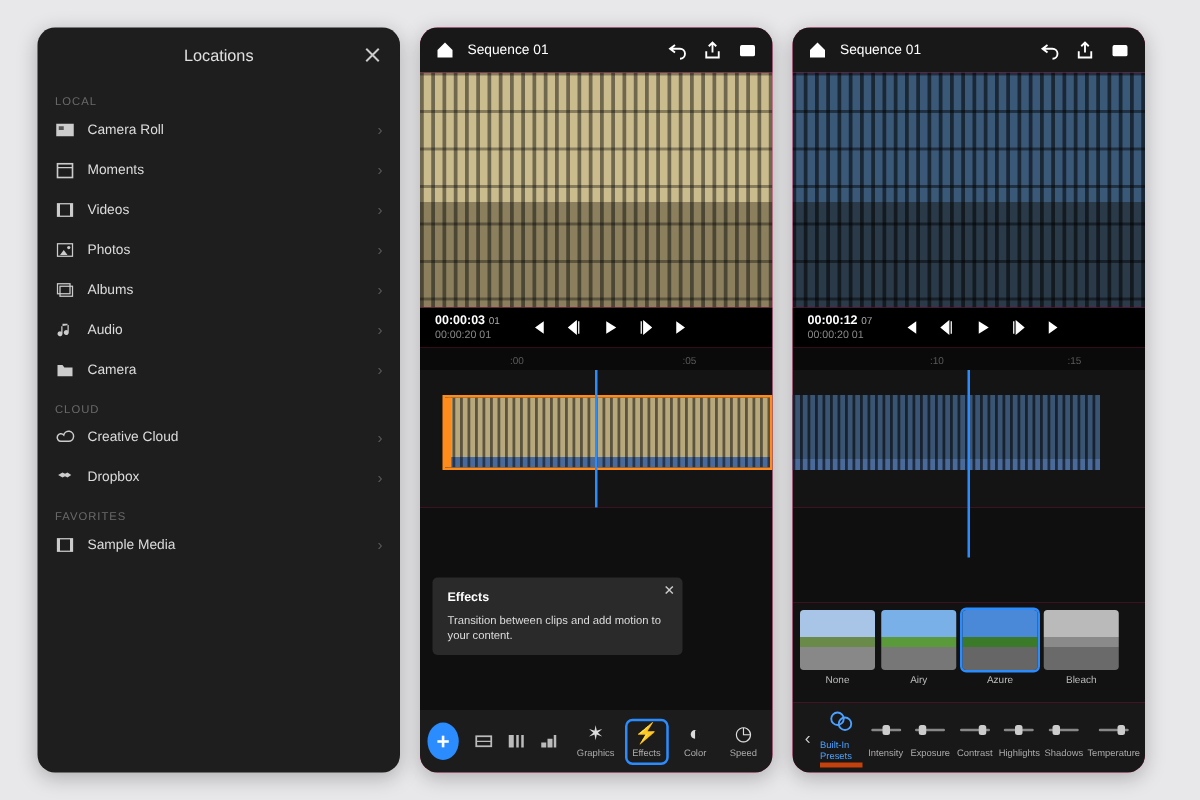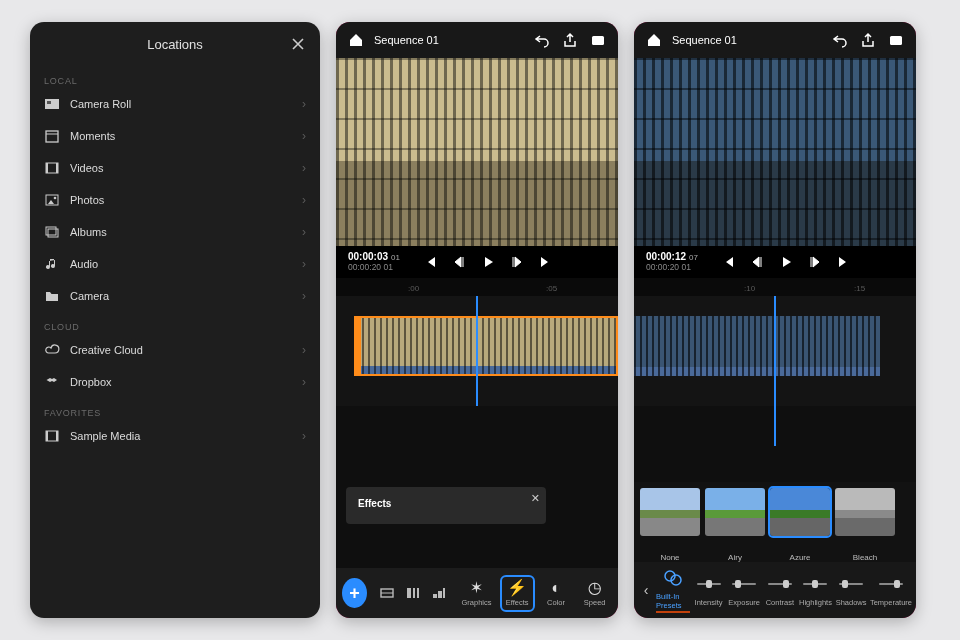--- a/index.html
+++ b/index.html
@@ -73,34 +73,34 @@
   .bb-spacer { width:2px; }
   .bb-tool { width:26px; height:34px; display:flex; flex-direction:column; align-items:center; justify-content:center; cursor:pointer; gap:2px; }
   .bb-tool svg, .bb-tool .gl { width:16px; height:16px; }
   .bb-tab { display:flex; flex-direction:column; align-items:center; justify-content:center; gap:2px; cursor:pointer; padding:3px 4px; border-radius:6px; width:40px; }
   .bb-tab.active { border:2px solid #2a8cff; }
   .bb-tab .lbl { font-size:7.5px; color:#aaa; }
   .bb-tab .gl { font-size:16px; color:#ddd; line-height:1; }
 
   
   .preset-strip { height:80px; background:#121212; display:flex; gap:5px; padding:6px 6px 0; overflow:hidden; }
-  .preset { width:60px; display:flex; flex-direction:column; align-items:center; gap:17px; cursor:pointer; }
+  .preset { width:60px; display:flex; flex-direction:column; align-items:center; gap:3px; cursor:pointer; }
   .preset .thumb { width:60px; height:48px; border-radius:3px; }
   .preset.sel .thumb { outline:2px solid #2a8cff; }
   .preset .plbl { font-size:8px; color:#bbb; }
   .th-none { background: linear-gradient(180deg,#a8c5e8 0 45%, #6a8a4a 45% 62%, #888 62% 100%); }
   .th-airy { background: linear-gradient(180deg,#7ab0e8 0 45%, #5a9a3a 45% 62%, #777 62% 100%); }
   .th-azure{ background: linear-gradient(180deg,#4a88d8 0 45%, #3a7a28 45% 62%, #666 62% 100%); }
   .th-bleach{background: linear-gradient(180deg,#bababa 0 45%, #8a8a8a 45% 62%, #6a6a6a 62% 100%); }
 
   .adjust-bar { height:56px; background:#181818; display:flex; align-items:center; padding:0 4px; gap:2px; overflow:hidden; }
   .adj-back { width:22px; display:flex; align-items:center; justify-content:center; color:#ccc; font-size:14px; cursor:pointer; }
   .adj-item { display:flex; flex-direction:column; align-items:center; gap:3px; cursor:pointer; width:46px; }
   .adj-item .ico { width:26px; height:22px; display:flex; align-items:center; justify-content:center; }
-  .adj-item.active .albl { color:#4aa0ff; border-bottom:2px solid #c2410c; padding-bottom:1px; }
+  .adj-item.active .albl { color:#4aa0ff; border-bottom:4px solid #c2410c; padding-bottom:1px; }
   .adj-item .albl { font-size:7.5px; color:#aaa; }
   .adj-item.active .ico { color:#4aa0ff; }
 
   .slider-glyph { width:24px; height:12px; position:relative; }
   .slider-glyph::before { content:""; position:absolute; left:0; right:0; top:5px; height:2px; background:#888; border-radius:2px; }
   .slider-glyph::after  { content:""; position:absolute; top:2px; width:6px; height:8px; background:#ccc; border-radius:2px; }
   .sg-l::after { left:3px; } .sg-m::after { left:9px; } .sg-r::after { right:3px; }
 
   svg { display:block; }
 </style>
@@ -300,20 +300,21 @@
       <div class="clip sel v1bg" style="left:18px; right:0;">
         <div class="clip-handle"></div>
       </div>
       <div class="playhead ext" style="left:140px"></div>
     </div>
 
     <div class="empty-area">
       <div class="popup">
         <div class="close">✕</div>
         <h4>Effects</h4>
+        <div>Transition between clips and add motion to your content.</div>
       </div>
     </div>
 
     <div class="bottombar">
       <div class="fab">+</div>
       <div class="bb-spacer"></div>
       <div class="bb-tool">
           <svg width="16" height="16" viewBox="0 0 16 16">
             <rect x="2" y="4" width="12" height="8" fill="none" stroke="#bbb" stroke-width="1.4"></rect>
             <line x1="2" y1="8" x2="14" y2="8" stroke="#bbb"></line>

